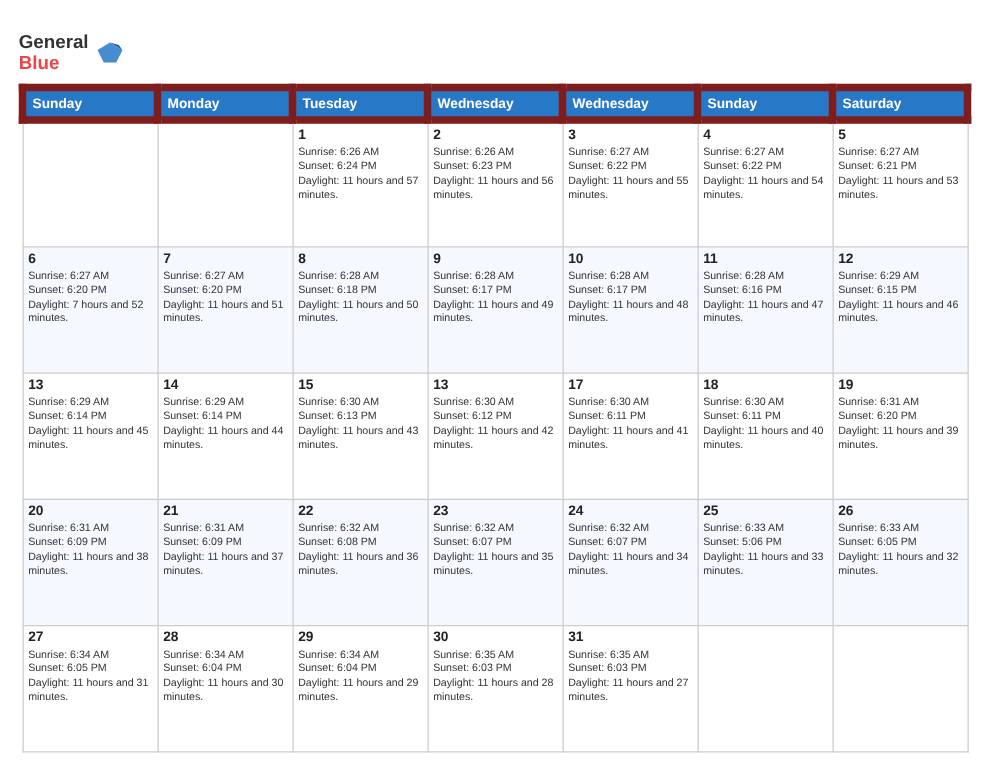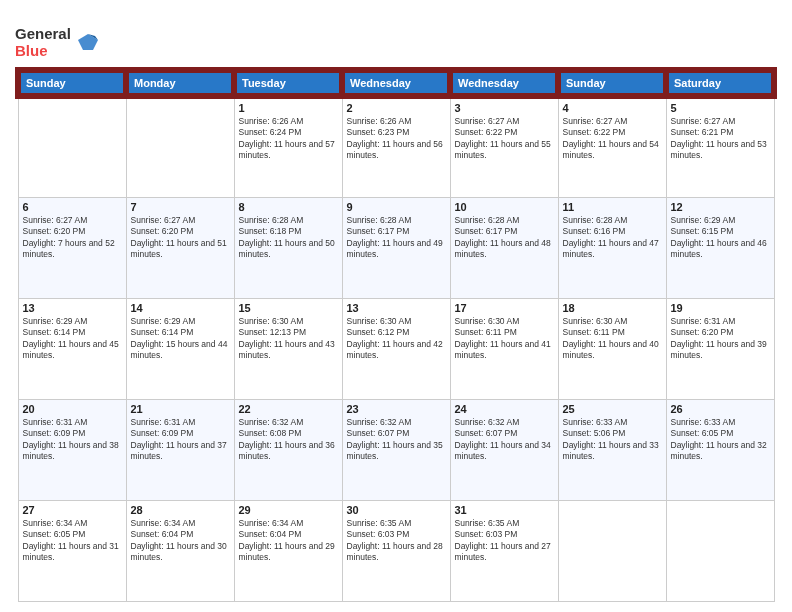--- a/index.html
+++ b/index.html
@@ -193,25 +193,25 @@
             <div class="cell-text"><span>Sunrise: 6:29 AM</span><br><span>Sunset: 6:15 PM</span><br><span>Daylight: 11 hours and 46 minutes.</span></div>
           </td>
         </tr>
         <tr>
           <td>
             <span class="day-num">13</span>
             <div class="cell-text"><span>Sunrise: 6:29 AM</span><br><span>Sunset: 6:14 PM</span><br><span>Daylight: 11 hours and 45 minutes.</span></div>
           </td>
           <td>
             <span class="day-num">14</span>
-            <div class="cell-text"><span>Sunrise: 6:29 AM</span><br><span>Sunset: 6:14 PM</span><br><span>Daylight: 15 hours and 44 minutes.</span></div>
+            <div class="cell-text"><span>Sunrise: 6:29 AM</span><br><span>Sunset: 6:14 PM</span><br><span>Daylight: 11 hours and 44 minutes.</span></div>
           </td>
           <td>
             <span class="day-num">15</span>
-            <div class="cell-text"><span>Sunrise: 6:30 AM</span><br><span>Sunset: 12:13 PM</span><br><span>Daylight: 11 hours and 43 minutes.</span></div>
+            <div class="cell-text"><span>Sunrise: 6:30 AM</span><br><span>Sunset: 6:13 PM</span><br><span>Daylight: 11 hours and 43 minutes.</span></div>
           </td>
           <td>
             <span class="day-num">13</span>
             <div class="cell-text"><span>Sunrise: 6:30 AM</span><br><span>Sunset: 6:12 PM</span><br><span>Daylight: 11 hours and 42 minutes.</span></div>
           </td>
           <td>
             <span class="day-num">17</span>
             <div class="cell-text"><span>Sunrise: 6:30 AM</span><br><span>Sunset: 6:11 PM</span><br><span>Daylight: 11 hours and 41 minutes.</span></div>
           </td>
           <td>

